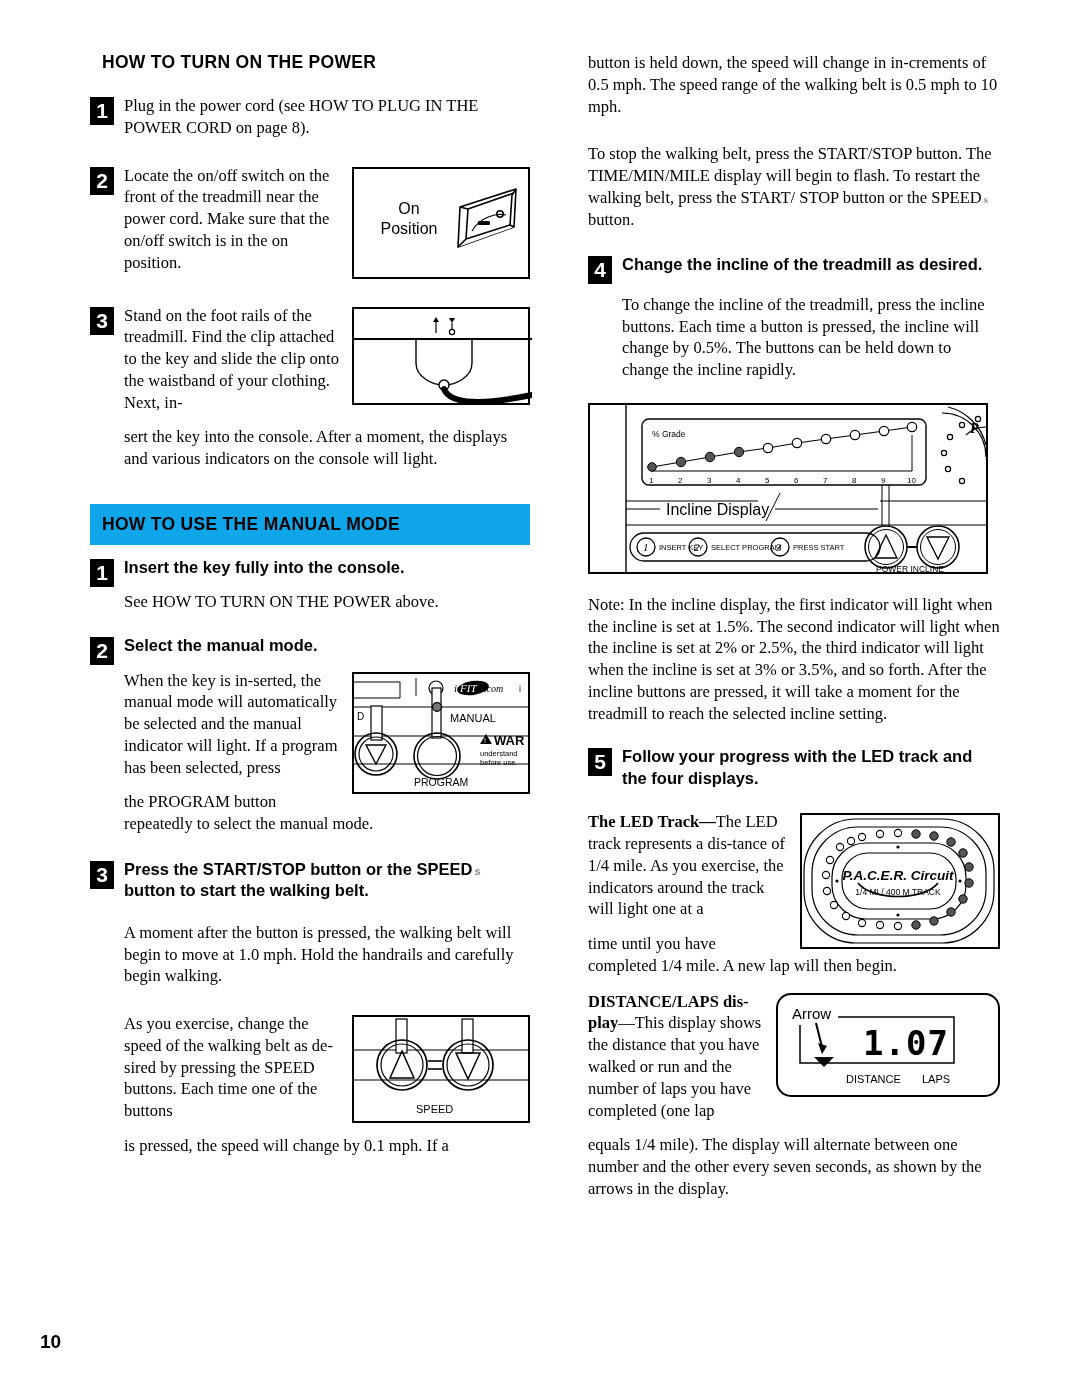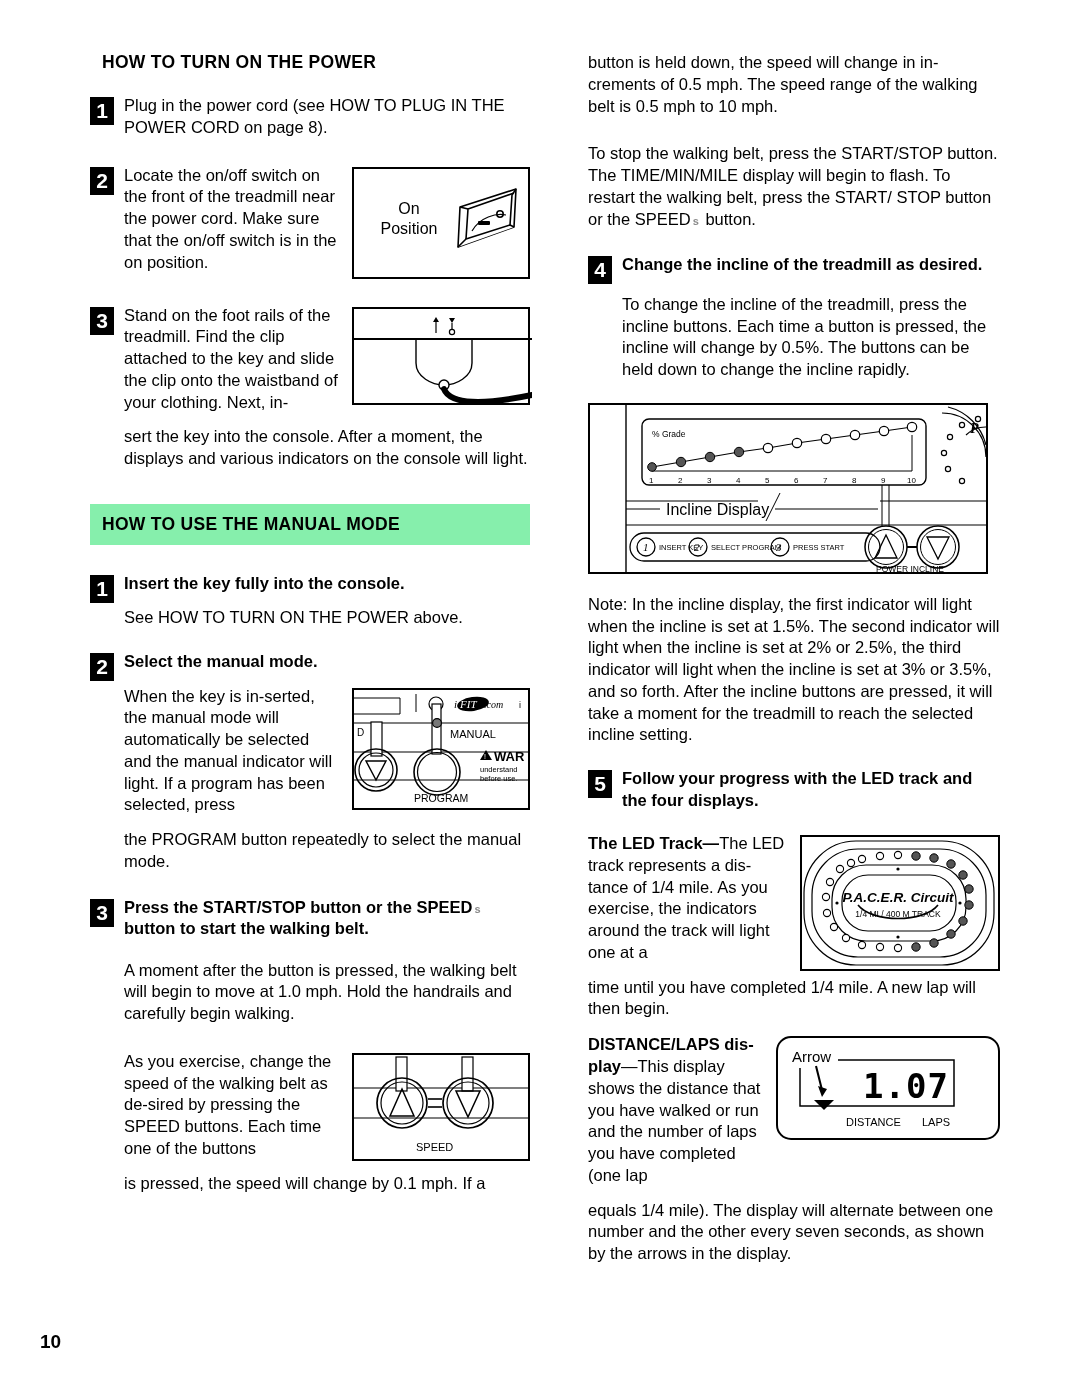--- a/index.html
+++ b/index.html
@@ -26,23 +26,23 @@
 
   
   h2.section-head {
     font-size: 17.5px;
     font-weight: bold;
     letter-spacing: 0.3px;
     margin: 0 0 22px 12px;
     line-height: 1.2;
   }
   .band {
-    background: #86efac;
+    background: #0ea5e9;
     padding: 10px 12px 10px 12px;
-    margin: 34px 0 28px 0;
+    margin: 34px 0 12px 0;
   }
   .band h2 {
     font-size: 17.5px;
     font-weight: bold;
     letter-spacing: 0.3px;
     margin: 0;
   }
 
   
   .step { position: relative; margin-bottom: 22px; }
@@ -63,20 +63,21 @@
     font-weight: bold;
     font-size: 16.5px;
     line-height: 1.3;
     margin: 0;
   }
   p.body {
     font-size: 16.5px;
     line-height: 1.32;
     margin: 0 0 13px 0;
     text-align: left;
+    font-family: Liberation Serif, serif;
   }
   p.body:last-child { margin-bottom: 0; }
   .gap { height: 13px; }
 
   
   .fig-right {
     float: right;
     margin: 2px 0 4px 12px;
   }
   .clearfix::after { content: ""; display: block; clear: both; }

